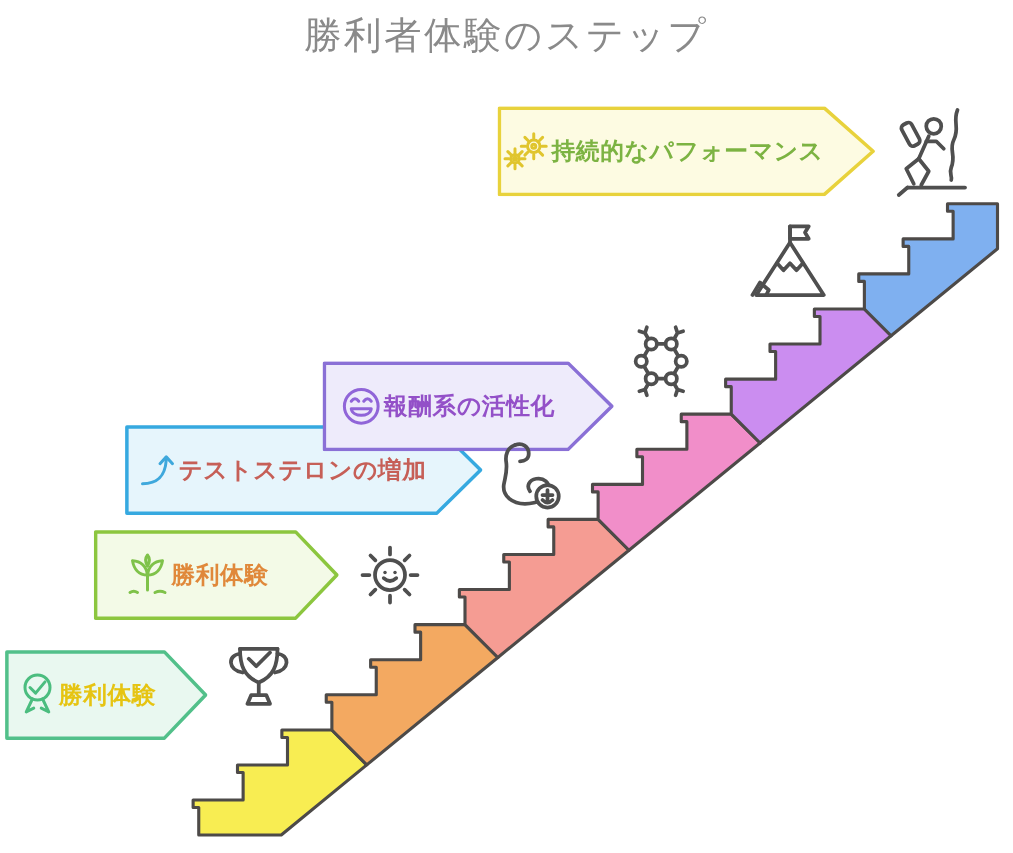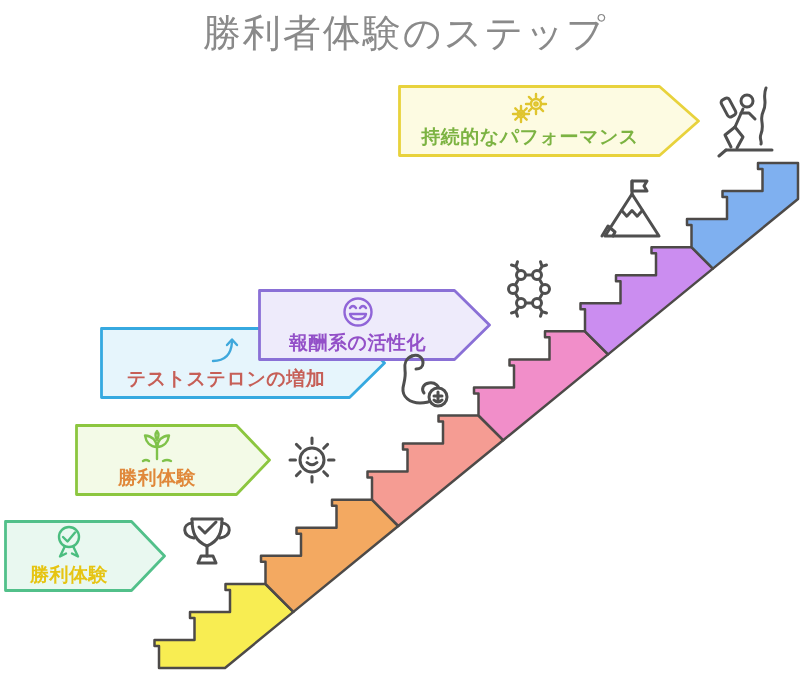--- a/index.html
+++ b/index.html
@@ -1,40 +1,40 @@
 <!DOCTYPE html>
 <html style="--c-background: #ffffff; --c-outline: #4d4a48; --c-title: #8a8a8a; --c-icon: #4f4f4f; --s0-fill: #e9f8f0; --s0-border: #52c08a; --s0-text: #e6c412; --s0-icon: #4bbd7f; --s0-stair: #f8ed52; --s1-fill: #f3fae7; --s1-border: #8cc63f; --s1-text: #e0883a; --s1-icon: #7fc24a; --s1-stair: #f3a961; --s2-fill: #e6f5fc; --s2-border: #36a9e0; --s2-text: #c65f57; --s2-icon: #3fa8dc; --s2-stair: #f59c93; --s3-fill: #eeebfb; --s3-border: #8a70d6; --s3-text: #9350c8; --s3-icon: #9065d8; --s3-stair: #f18ec9; --s4-fill: #fdedf5; --s4-border: #df6ba6; --s4-text: #4a8fd4; --s4-icon: #d9538c; --s4-stair: #cb8df0; --s5-fill: #fdfbe2; --s5-border: #e8d23c; --s5-text: #7cb342; --s5-icon: #e0c52e; --s5-stair: #7fb0f0;"><head>
 <meta charset="utf-8">
 <style>
   html,body{margin:0;padding:0;background:#fff;}
   .stage{position:relative;width:810px;height:682px;background:var(--c-background,#fff);overflow:hidden;
          font-family:"Liberation Sans","DejaVu Sans",sans-serif;}
   .title{position:absolute;top:8px;left:0;width:100%;text-align:center;
-         font-size:38px;font-weight:500;letter-spacing:2px;color:var(--c-title,#8a8a8a);}
+         font-size:30px;font-weight:500;letter-spacing:2px;color:var(--c-title,#8a8a8a);}
   .stairs{position:absolute;left:0;top:0;}
   .stairs path{stroke:var(--c-outline,#4d4a48);stroke-width:2.5;stroke-linejoin:round;}
   .st0{fill:var(--s0-stair)}.st1{fill:var(--s1-stair)}.st2{fill:var(--s2-stair)}
   .st3{fill:var(--s3-stair)}.st4{fill:var(--s4-stair)}.st5{fill:var(--s5-stair)}
 
   .banner{position:absolute;height:72px;}
   .banner .bshape{position:absolute;left:0;top:0;}
   .banner polygon{stroke-width:2.8;stroke-linejoin:round;}
   .b0{left:4px;top:520px;width:162px;}
   .b1{left:75px;top:424px;width:196px;}
-  .b2{left:100px;top:327px;width:286px;}
+  .b2{left:100px;top:340px;width:286px;}
   .b3{left:258px;top:255px;width:233px;margin-top:34px;}
   .b4{left:318px;top:170px;width:294px;}
   .b5{left:398px;top:85px;width:302px;}
   .b0 polygon{fill:var(--s0-fill);stroke:var(--s0-border)}
   .b1 polygon{fill:var(--s1-fill);stroke:var(--s1-border)}
   .b2 polygon{fill:var(--s2-fill);stroke:var(--s2-border)}
   .b3 polygon{fill:var(--s3-fill);stroke:var(--s3-border)}
   .b4 polygon{fill:var(--s4-fill);stroke:var(--s4-border)}
   .b5 polygon{fill:var(--s5-fill);stroke:var(--s5-border)}
-  .bc{position:absolute;inset:0;display:flex;align-items:center;justify-content:center;gap:0;flex-direction:column;}
+  .bc{position:absolute;inset:0;display:flex;align-items:center;justify-content:center;gap:0;}
   .b0 .bc{padding-right:32px}.b1 .bc{padding-right:32px}.b2 .bc{padding-right:34px}
   .b3 .bc{padding-right:34px}.b4 .bc{padding-right:36px}.b5 .bc{padding-right:38px}
   .blabel{font-size:19px;font-weight:bold;letter-spacing:0.5px;white-space:nowrap;}
   .b0 .blabel{color:var(--s0-text)}.b1 .blabel{color:var(--s1-text)}.b2 .blabel{color:var(--s2-text)}
   .b3 .blabel{color:var(--s3-text)}.b4 .blabel{color:var(--s4-text)}.b5 .blabel{color:var(--s5-text)}
   .bicon *{fill:none;stroke-width:2.4;stroke-linecap:round;stroke-linejoin:round;}
   .b0 .bicon *{stroke:var(--s0-icon)}.b1 .bicon *{stroke:var(--s1-icon)}
   .b2 .bicon *{stroke:var(--s2-icon)}.b3 .bicon *{stroke:var(--s3-icon)}
   .b4 .bicon *{stroke:var(--s4-icon)}.b5 .bicon *{stroke:var(--s5-icon)}
 

